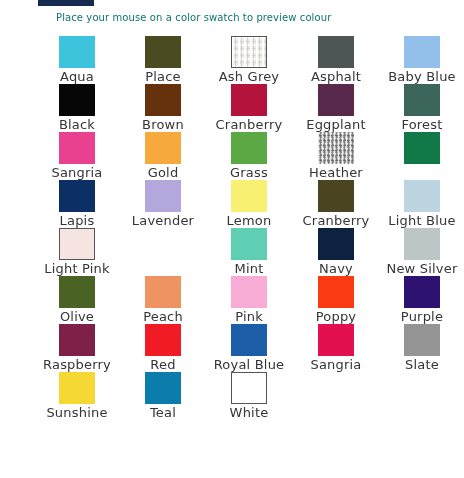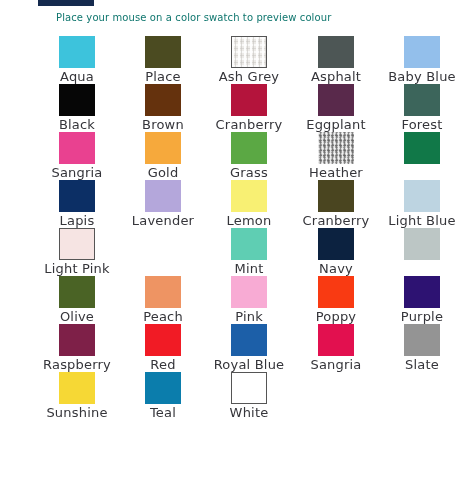--- a/index.html
+++ b/index.html
@@ -198,20 +198,21 @@
       <div class="swatch-cell col2">
         <div class="swatch-chip" style="background-color: rgb(95, 206, 179);"></div>
         <div class="swatch-label">Mint</div>
       </div>
       <div class="swatch-cell col3">
         <div class="swatch-chip" style="background-color: rgb(12, 34, 64);"></div>
         <div class="swatch-label">Navy</div>
       </div>
       <div class="swatch-cell col4">
         <div class="swatch-chip" style="background-color: rgb(188, 198, 197);"></div>
+        <div class="swatch-label">New Silver</div>
       </div>
     </div>
     <div class="swatch-row">
       <div class="swatch-cell col0">
         <div class="swatch-chip" style="background-color: rgb(74, 99, 37);"></div>
         <div class="swatch-label">Olive</div>
       </div>
       <div class="swatch-cell col1">
         <div class="swatch-chip" style="background-color: rgb(238, 148, 99);"></div>
         <div class="swatch-label">Peach</div>

